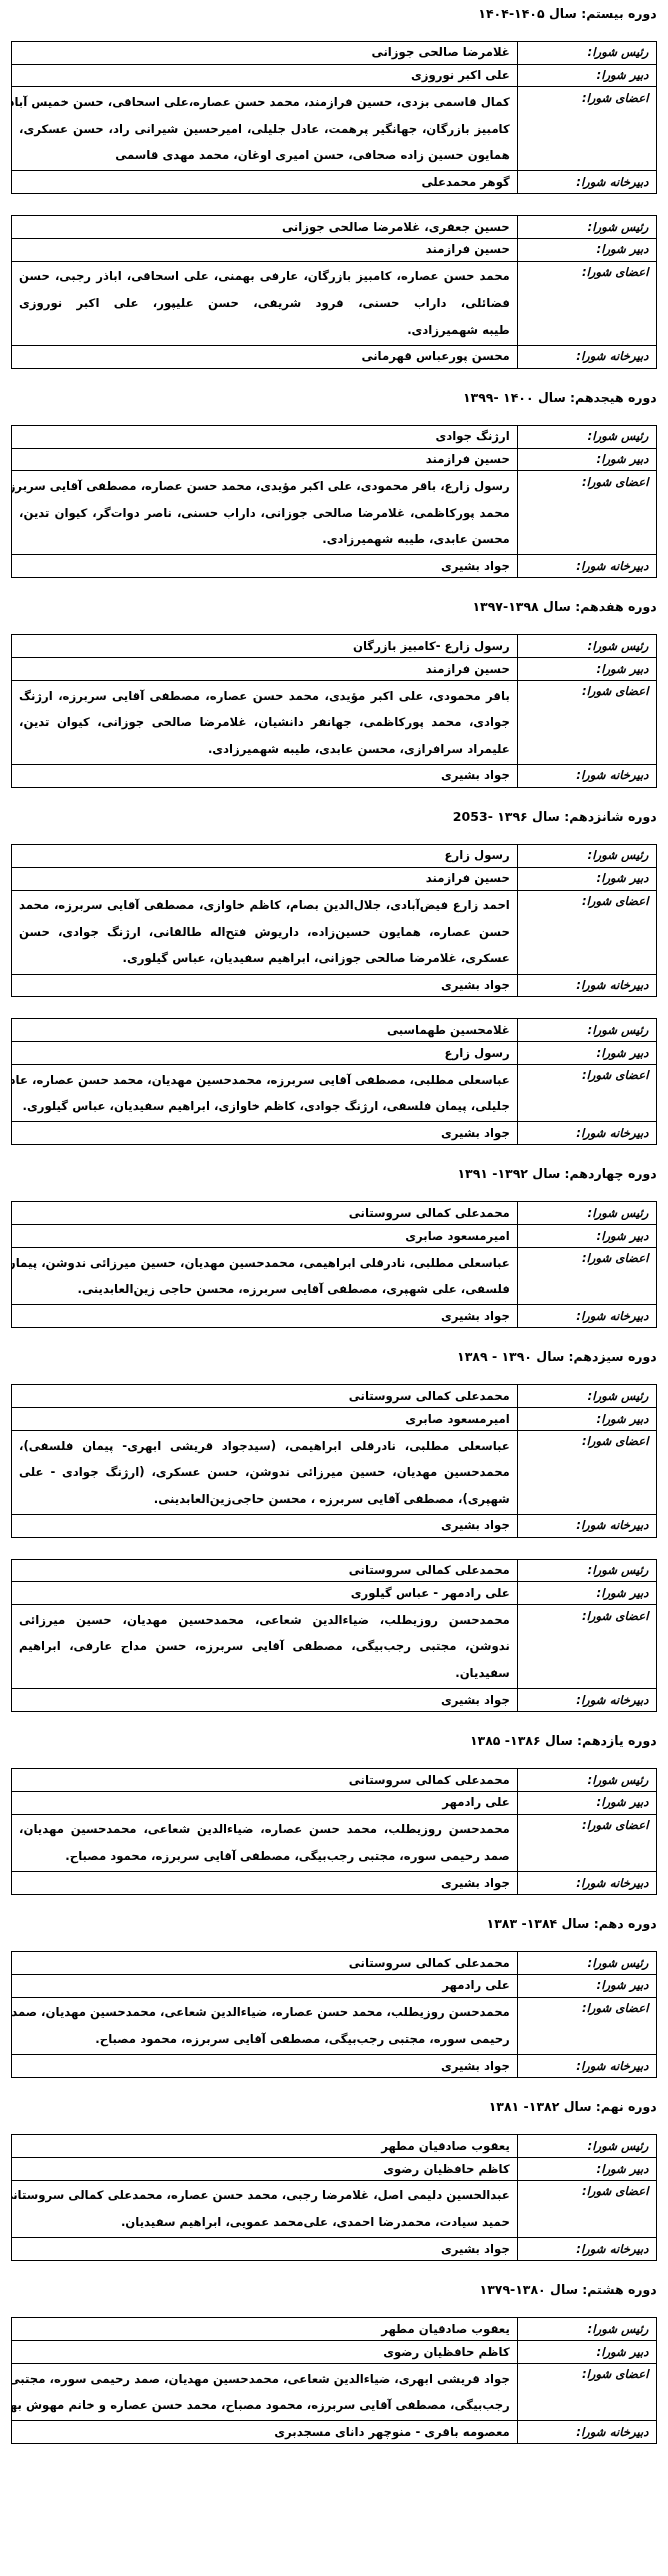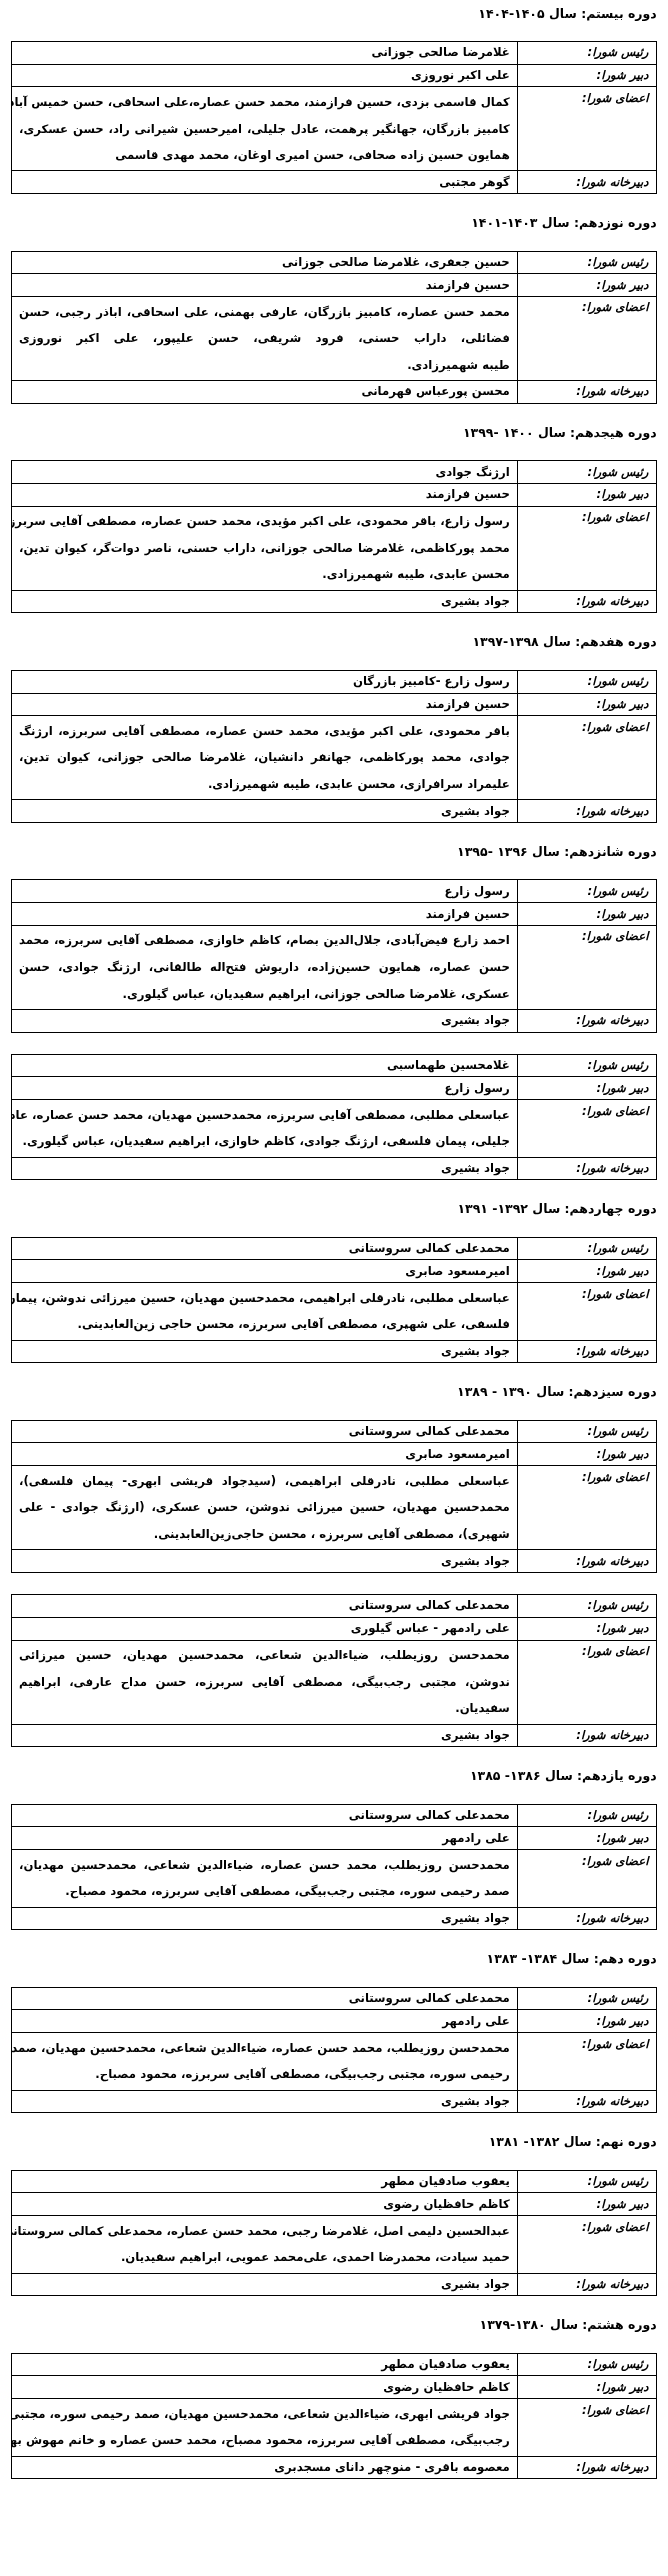--- a/index.html
+++ b/index.html
@@ -75,28 +75,27 @@
         <tr>
           <td class="label">اعضای شورا:</td>
           <td class="value members v-members">
               <div class="mline">کمال قاسمی بزدی، حسین فرازمند، محمد حسن عصاره،علی اسحاقی، حسن خمیس آبادی</div>
               <div class="mline">کامبیز بازرگان، جهانگیر پرهمت، عادل جلیلی، امیرحسین شیرانی راد، حسن عسکری،</div>
               <div class="mline mline-last">همایون حسین زاده صحافی، حسن امیری اوغان، محمد مهدی قاسمی</div>
             </td>
         </tr>
         <tr>
           <td class="label">دبیرخانه شورا:</td>
-          <td class="value v-secretariat">گوهر مجتبی</td>
-        </tr>
-      </tbody>
-    </table>
-  </section>
-
-  <section class="period">
-    <h2 class="period-title">دوره نوزدهم: سال ۱۴۰۳-۱۴۰۱</h2>
+          <td class="value v-secretariat">گوهر محمدعلی</td>
+        </tr>
+      </tbody>
+    </table>
+  </section>
+
+  <section class="period">
     <table class="period-table">
       <tbody>
         <tr>
           <td class="label">رئیس شورا:</td>
           <td class="value v-president">حسین جعفری، غلامرضا صالحی جوزانی</td>
         </tr>
         <tr>
           <td class="label">دبیر شورا:</td>
           <td class="value v-secretary">حسین فرازمند</td>
         </tr>
@@ -166,21 +165,21 @@
         </tr>
         <tr>
           <td class="label">دبیرخانه شورا:</td>
           <td class="value v-secretariat">جواد بشیری</td>
         </tr>
       </tbody>
     </table>
   </section>
 
   <section class="period">
-    <h2 class="period-title">دوره شانزدهم: سال ۱۳۹۶ -۱۳۹۵</h2>
+    <h2 class="period-title">دوره شانزدهم: سال ۱۳۹۶ -2053</h2>
     <table class="period-table">
       <tbody>
         <tr>
           <td class="label">رئیس شورا:</td>
           <td class="value v-president">رسول زارع</td>
         </tr>
         <tr>
           <td class="label">دبیر شورا:</td>
           <td class="value v-secretary">حسین فرازمند</td>
         </tr>

